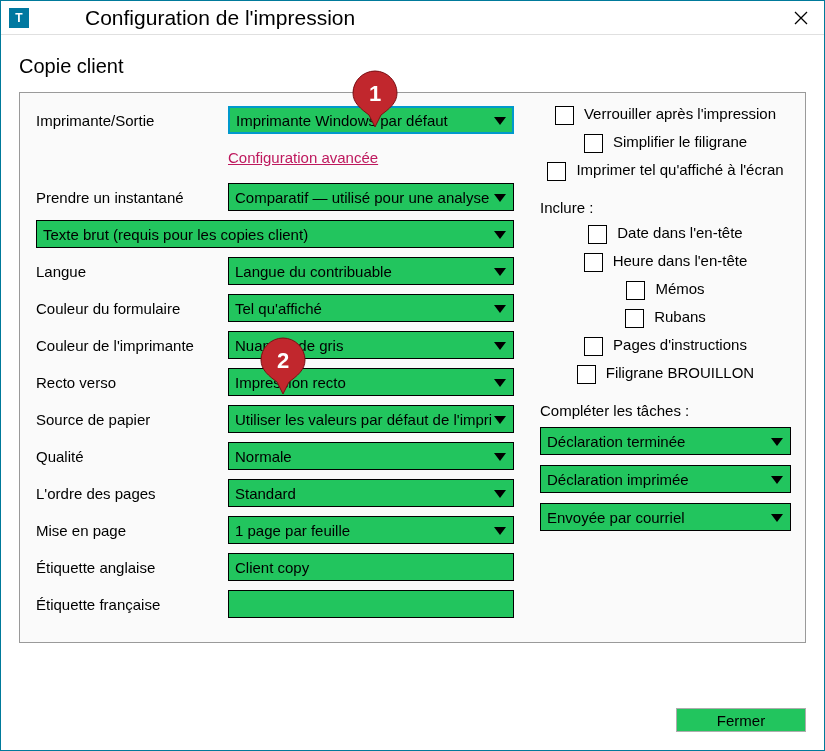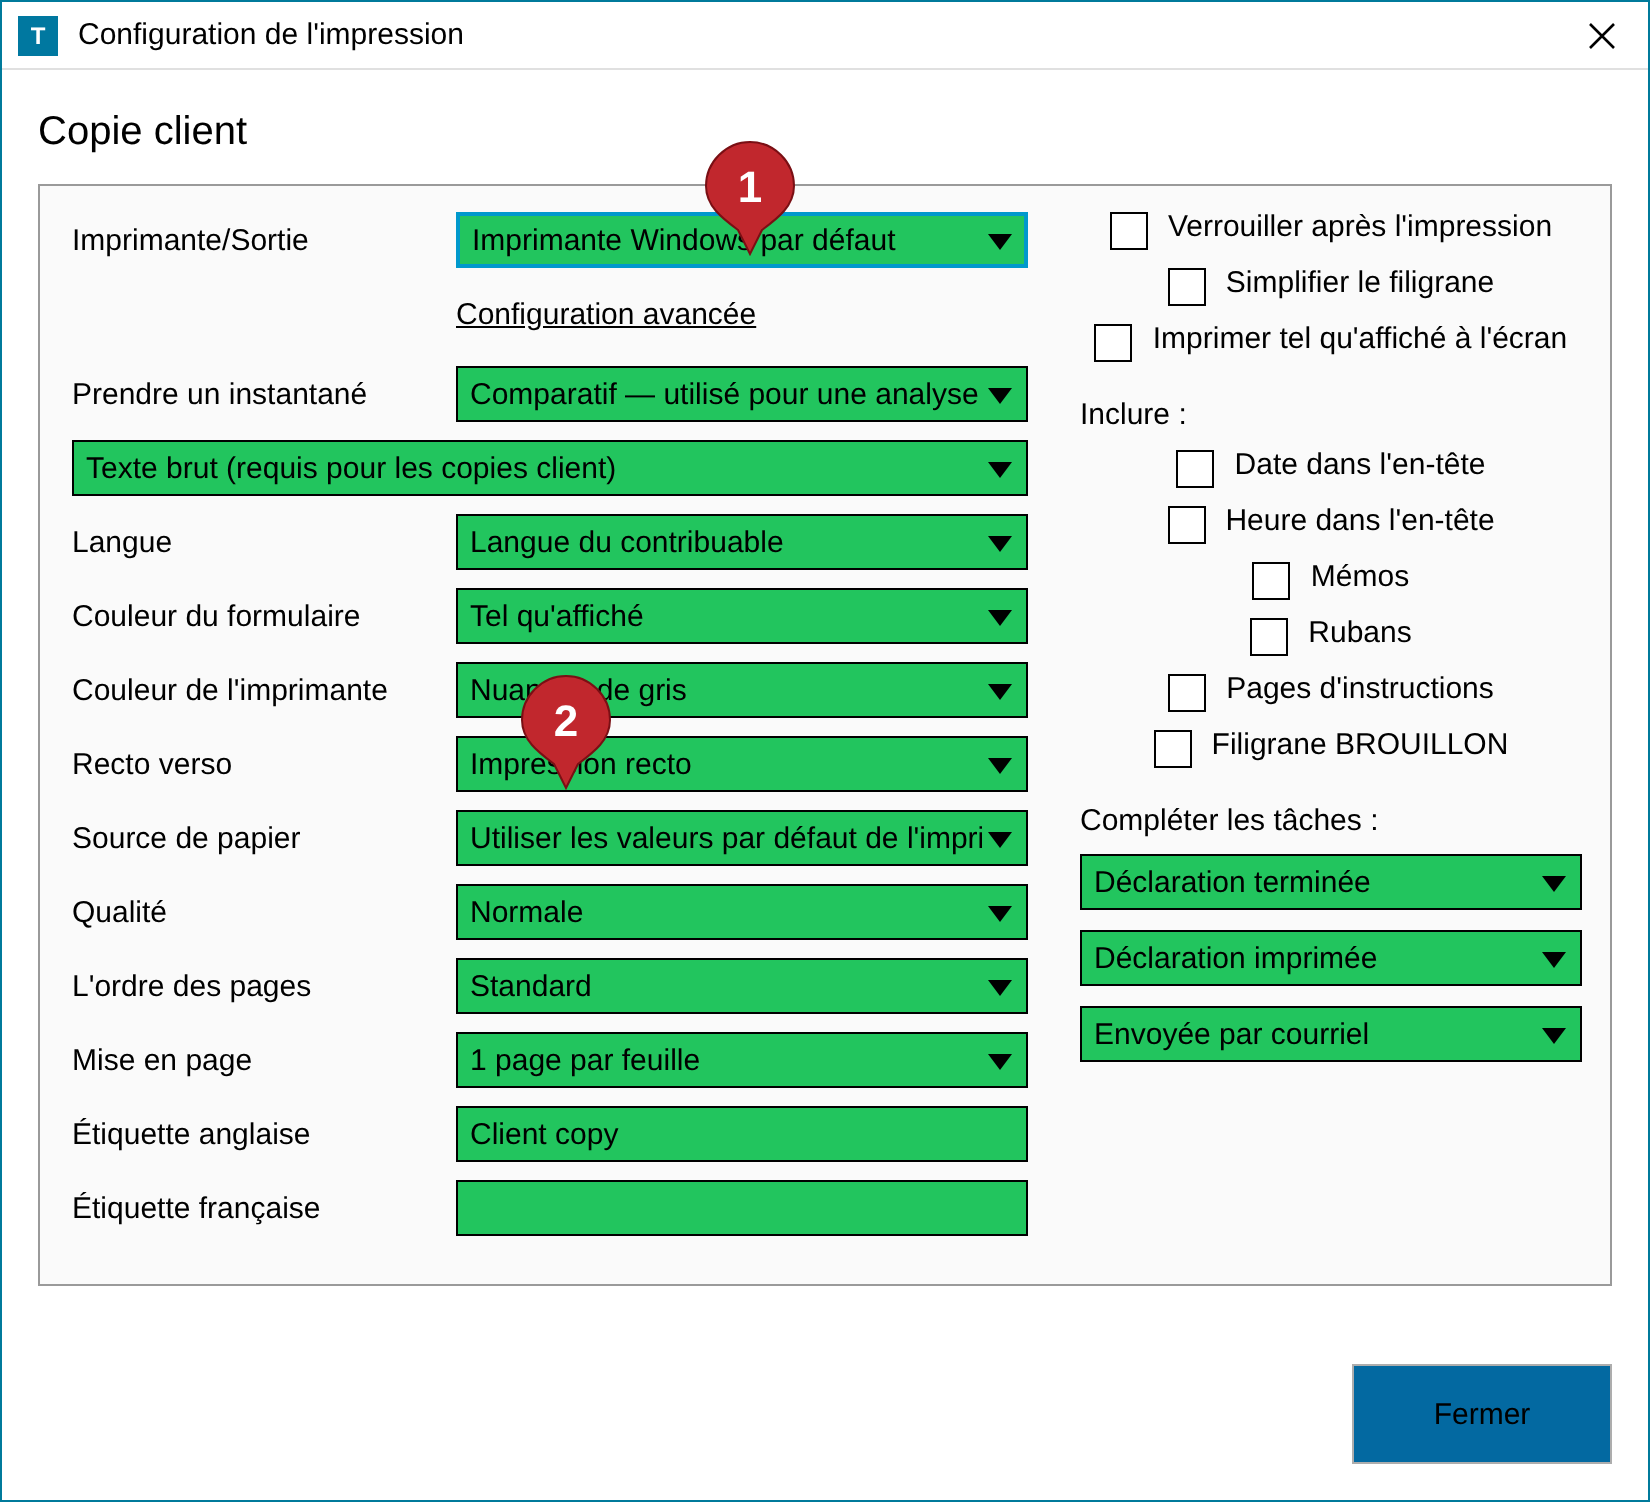--- a/index.html
+++ b/index.html
@@ -25,21 +25,21 @@
     width: 20px; height: 20px;
     background: #0078a0;
     color: #fff;
     display: inline-flex;
     align-items: center;
     justify-content: center;
     font-size: 12px;
     font-weight: bold;
     margin-right: 10px;
   }
-  .title-text { flex: 1; font-size: 15px; }
+  .title-text { flex: 1; font-size: 21px; margin-left: 46px; }
   .close-icon {
     width: 30px; height: 30px;
     display: flex; align-items: center; justify-content: center;
     cursor: pointer;
     font-size: 14px;
   }
 
   .content {
     padding: 14px 18px 18px 18px;
   }
@@ -89,21 +89,21 @@
     margin-top: -3px;
     width: 0; height: 0;
     border-left: 6px solid transparent;
     border-right: 6px solid transparent;
     border-top: 8px solid #000;
     pointer-events: none;
   }
   .select-focus select { border: 2px solid #0099cc; }
 
   .link {
-    color: #000000;
+    color: #be185d;
     text-decoration: underline;
     cursor: pointer;
     font-size: 15px;
   }
   .extra-row { margin-top: 2px; margin-bottom: 10px; }
 
   .cb-row { display: flex; align-items: flex-start; margin-bottom: 8px; justify-content: center; }
   .cb-box {
     width: 19px; height: 19px;
     border: 1.5px solid #000;
@@ -118,22 +118,22 @@
 
   .task-select { margin-bottom: 10px; }
 
   .footer {
     position: absolute;
     right: 18px;
     bottom: 18px;
   }
   .btn {
     min-width: 130px;
-    height: 50px;
-    background: #0369a1;
+    height: 24px;
+    background: #22c55e;
     border: 1px solid #adadad;
     font-family: inherit;
     font-size: 15px;
     cursor: pointer;
   }
 
   .callout {
     position: absolute;
     width: 48px; height: 60px;
     pointer-events: none;

